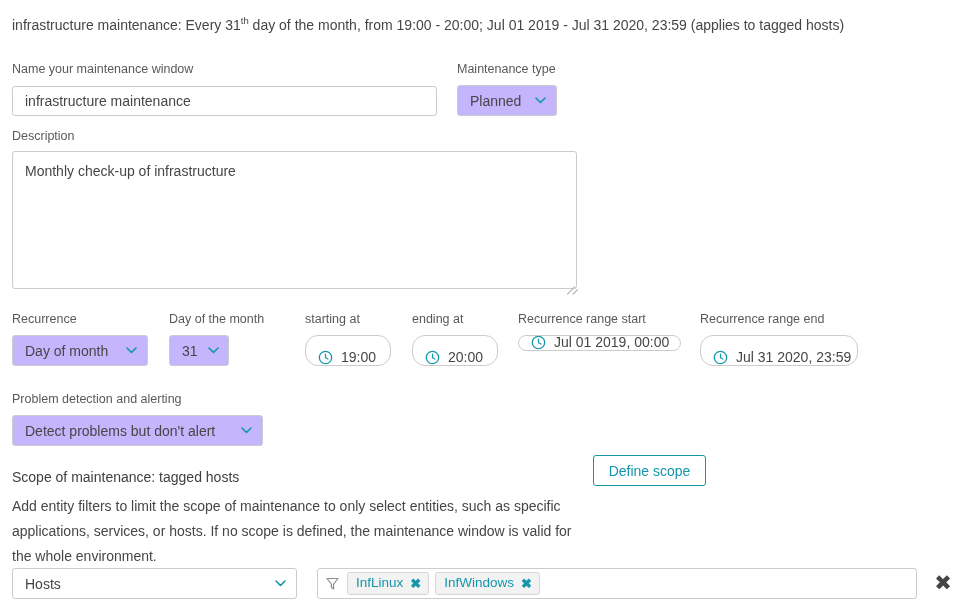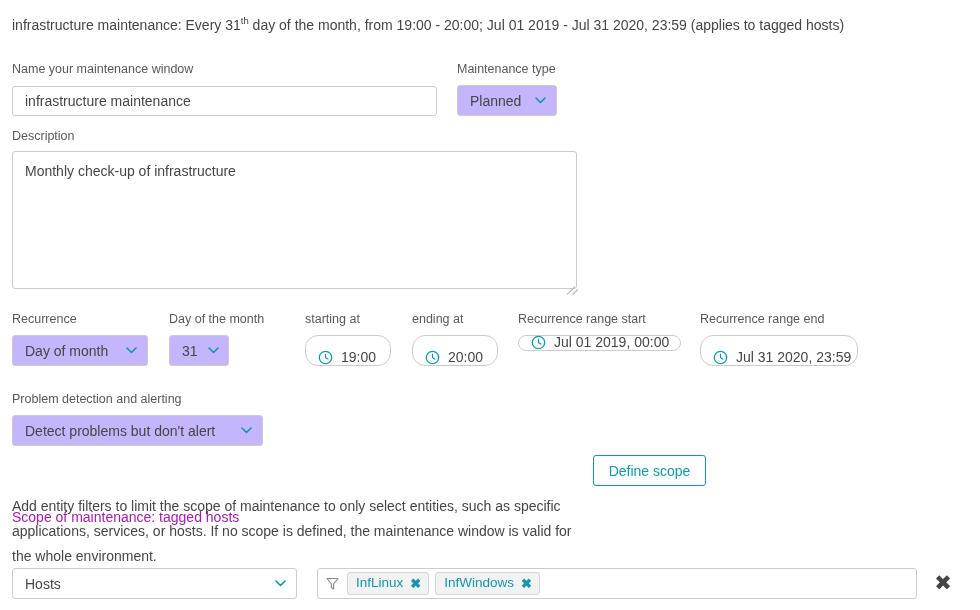--- a/index.html
+++ b/index.html
@@ -108,23 +108,22 @@
     white-space: nowrap;
   }
   .datebox .clock { display: flex; align-items: center; flex: 0 0 auto; }
 
   
   .scope-title {
     position: absolute;
     left: 12px; top: 467px;
     font-size: 14px;
     line-height: 20px;
-    color: #a21caf;
-    white-space: nowrap;
-    margin-top: 40px;
+    color: #404040;
+    white-space: nowrap;
   }
   .scope-desc {
     position: absolute;
     left: 12px; top: 494px;
     width: 575px;
     font-size: 14px;
     line-height: 25px;
     color: #454646;
   }
   .define-btn {

